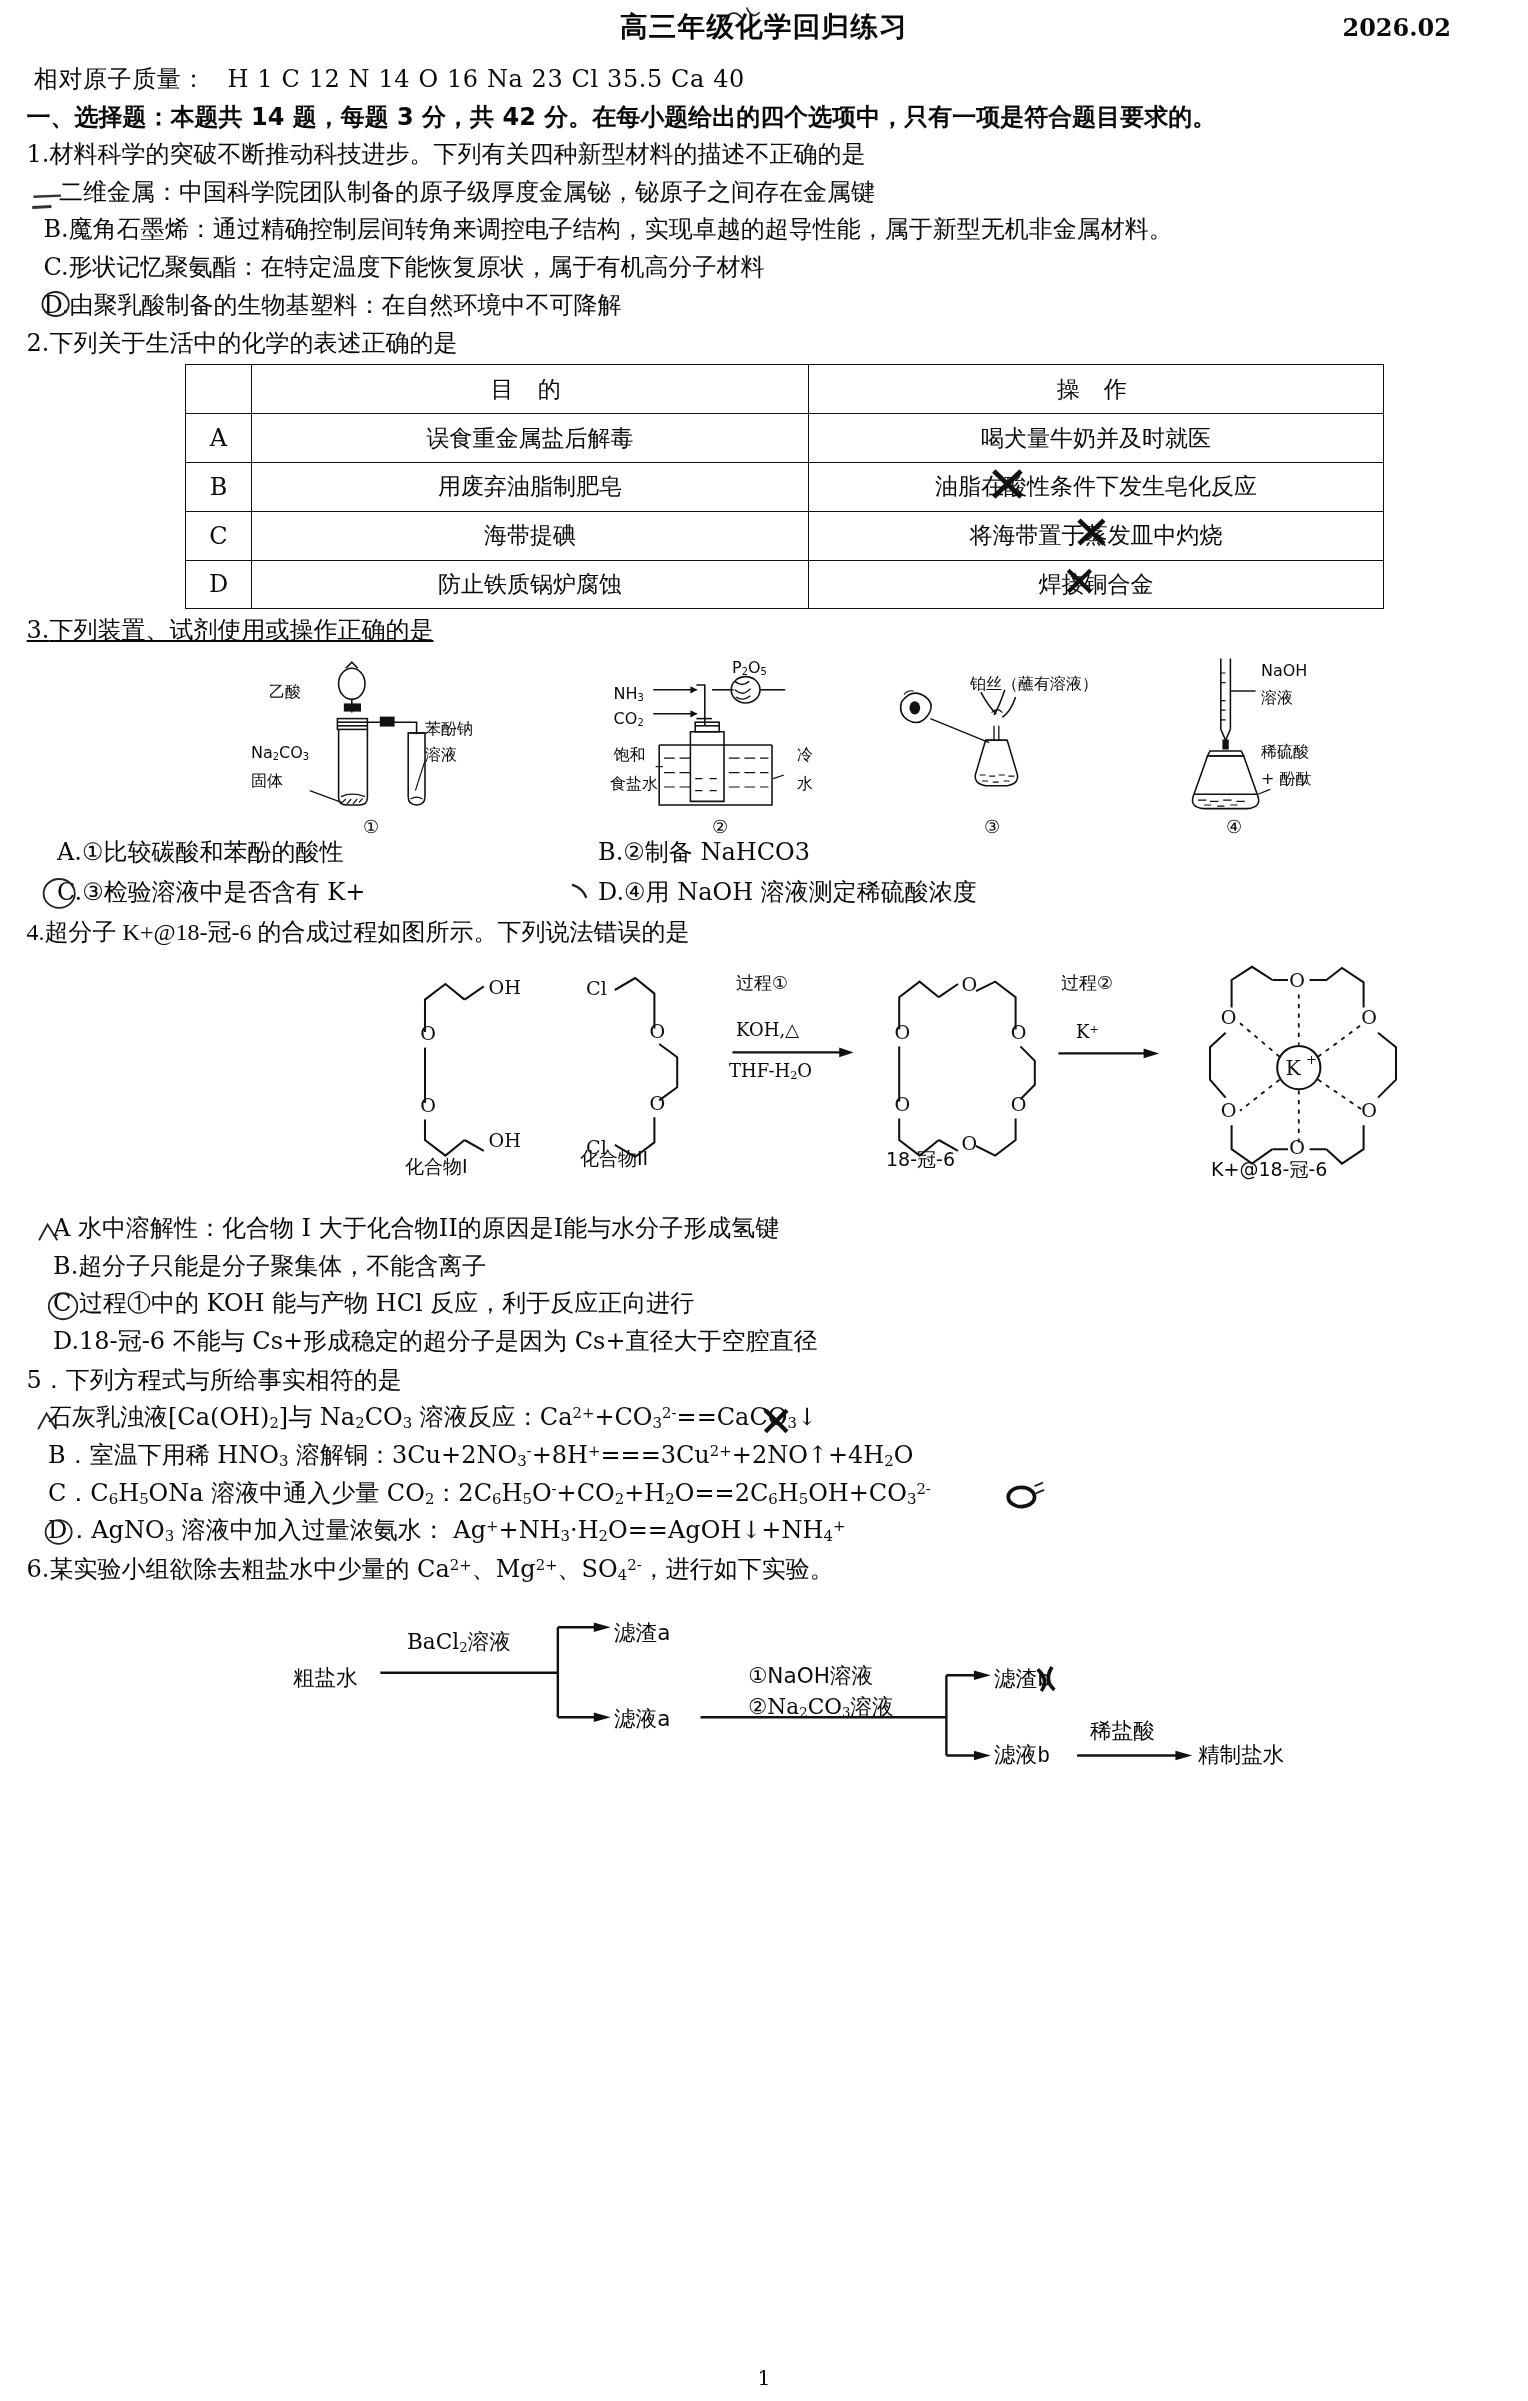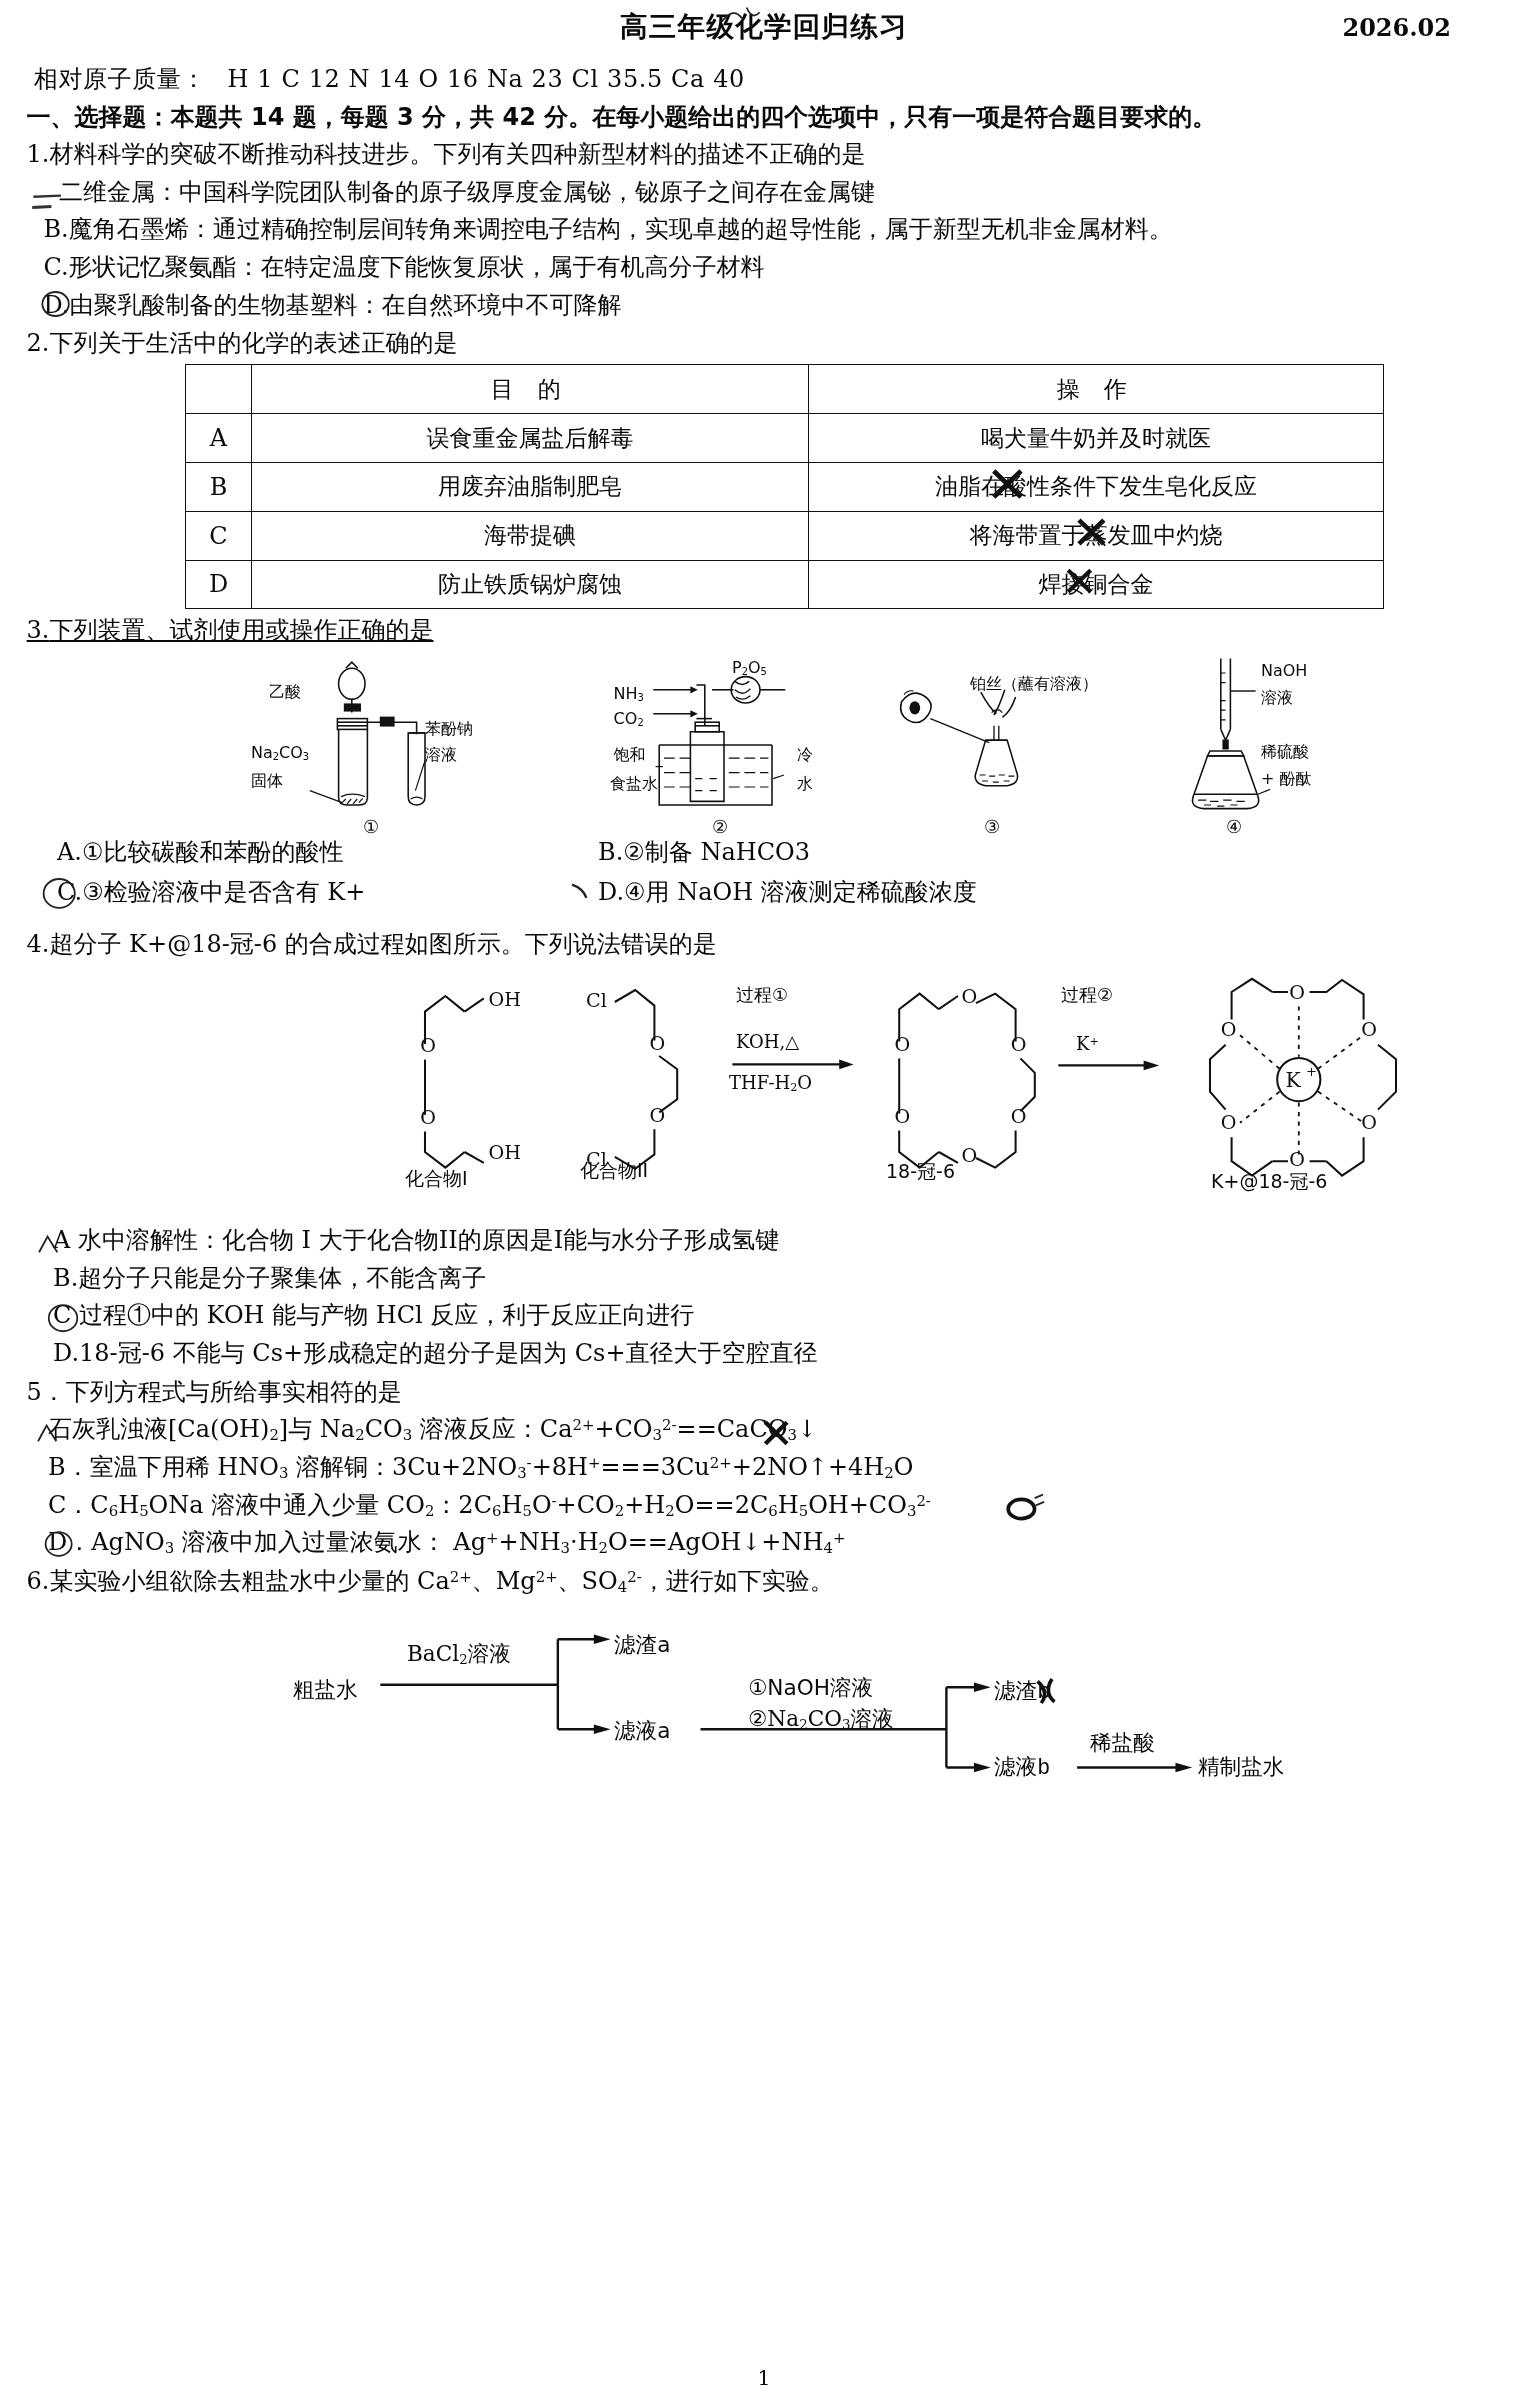--- a/index.html
+++ b/index.html
@@ -389,21 +389,21 @@
     <span class="line" style="position:absolute;left:34px;top:40px;font-size:24px;">C.③检验溶液中是否含有 K+</span>
     <span class="line" style="position:absolute;left:575px;top:40px;font-size:24px;">D.<span>④用 NaOH 溶液测定稀硫酸浓度</span></span>
     <svg class="pen" style="left:10.8px;top:34px;" width="48" height="42" viewBox="0 0 80 70">
       <ellipse cx="42" cy="34" rx="26" ry="24" stroke="#222" stroke-width="3" fill="none"></ellipse>
     </svg>
     <svg class="pen" style="left:543px;top:36px;" width="48" height="36" viewBox="0 0 80 60">
       <path d="M10 16 q18 6 24 22" stroke="#222" stroke-width="4" fill="none"></path>
     </svg>
   </div>
 
-  <div class="q" style="margin-top:12px;">
+  <div class="q" style="margin-top:0;font-family:Liberation Serif, serif;">
     <span>4.超分子 K+@18-冠-6 的合成过程如图所示。下列说法错误的是</span>
     <svg class="pen" style="left:713px;top:-2.4px;position:absolute;" width="66" height="38" viewBox="0 0 110 64">
       <path d="M14 40 q20 -26 34 -6 M56 16 q10 22 22 8" stroke="#222" stroke-width="3" fill="none"></path>
     </svg>
   </div>
 
   <div class="scheme">
 
     <svg style="position:absolute;left:384px;top:6px;" width="162" height="216" viewBox="0 0 270 360">
       <g stroke="#111" fill="none" stroke-width="3.4">

